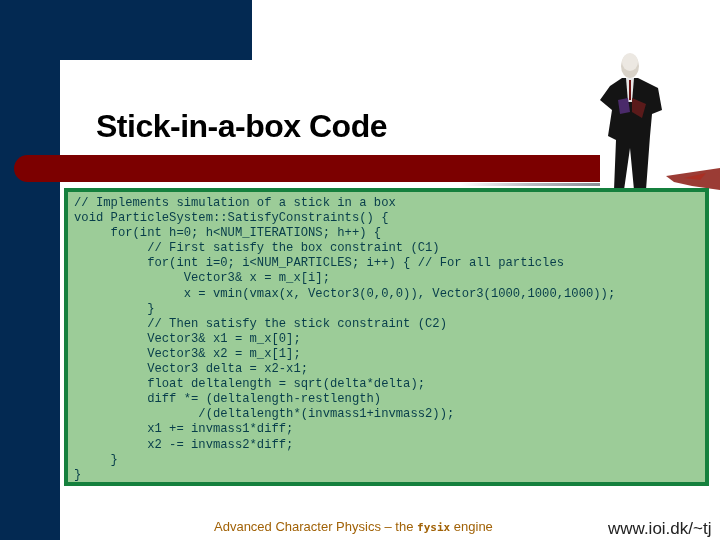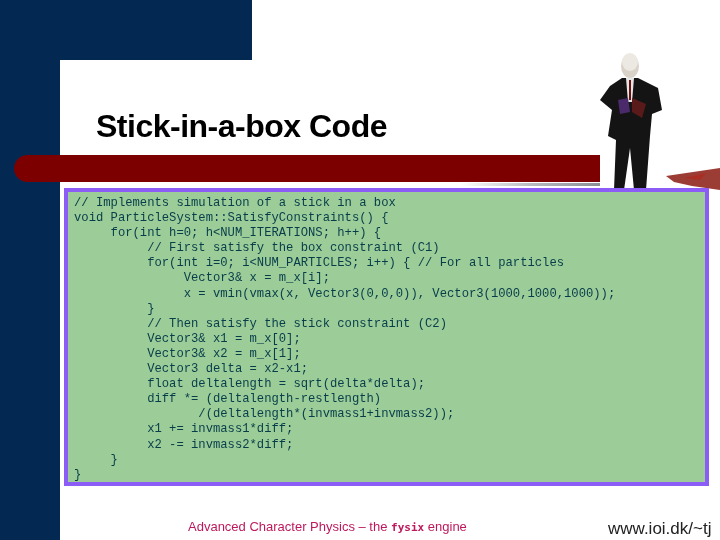--- a/index.html
+++ b/index.html
@@ -4,23 +4,23 @@
   <style>
     html, body { margin:0; padding:0; }
     body { width:720px; height:540px; position:relative; overflow:hidden; background:#ffffff; font-family:"Liberation Sans", sans-serif; }
     .navy-left { position:absolute; left:0; top:0; width:60px; height:540px; background:#032952; }
     .navy-top { position:absolute; left:0; top:0; width:252px; height:60px; background:#032952; }
     .white-panel { position:absolute; left:60px; top:60px; width:660px; height:480px; background:#ffffff; border-top-left-radius:24px; }
     .title { position:absolute; left:80px; top:92px; font-size:32px; font-weight:bold; color:#000; letter-spacing:-0.5px; margin:16px; }
     .red-bar { position:absolute; left:14px; top:155px; width:586px; height:27px; background:#7c0000; border-top-left-radius:14px; border-bottom-left-radius:14px; }
     .bar-shadow { position:absolute; left:460px; top:183px; width:140px; height:3px; background:linear-gradient(to right, rgba(255,255,255,0), #b8bcc2, #8a8f96); }
     .figure { position:absolute; left:596px; top:40px; width:124px; height:150px; }
-    .code-box { position:absolute; left:64px; top:188px; width:637px; height:290px; background:#9ccc98; border:4px solid #8b5cf6; }
+    .code-box { position:absolute; left:64px; top:188px; width:637px; height:290px; background:#9ccc98; border:4px solid #15803d; }
     .code { margin:0; padding:4px 0 0 6px; font-family:"Liberation Mono", monospace; font-size:12.2px; line-height:15.1px; color:#073d4a; white-space:pre; }
-    .footer-left { position:absolute; left:188px; top:519px; font-size:13px; color:#be185d; }
+    .footer-left { position:absolute; left:214px; top:519px; font-size:13px; color:#a16207; }
     .footer-left .brand { font-family:"DejaVu Sans Mono", monospace; font-size:11px; font-weight:bold; }
     .footer-right { position:absolute; left:608px; top:519px; font-size:17px; color:#222; }
   </style>
 </head>
 <body>
 
 <div class="navy-left"></div>
 <div class="navy-top"></div>
 <div class="white-panel"></div>
 

